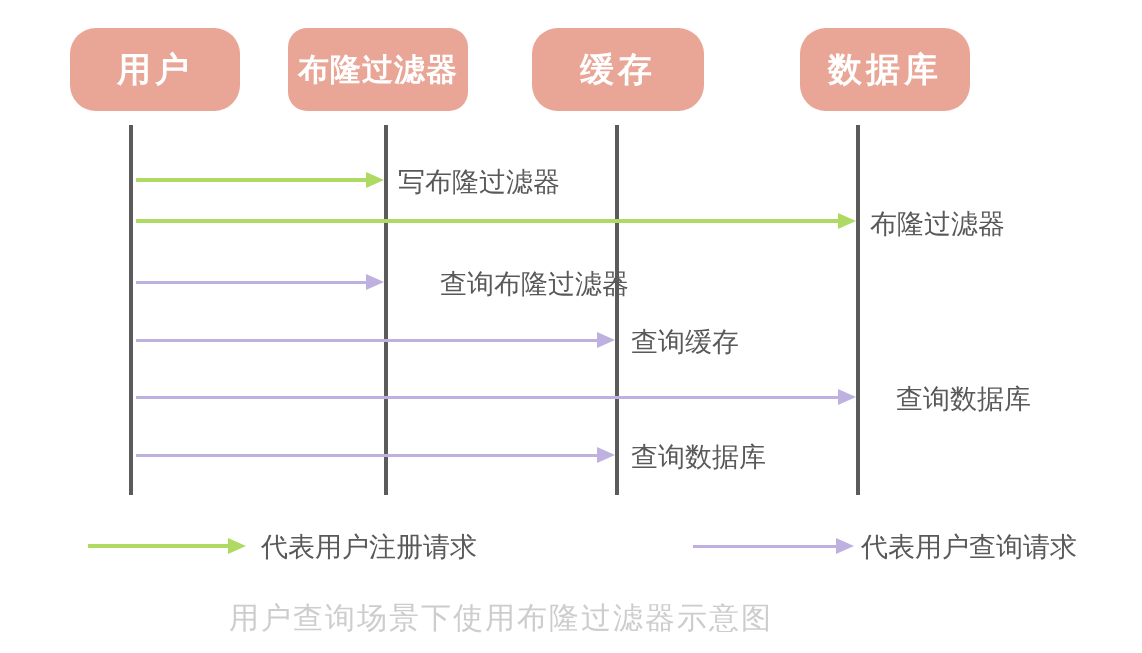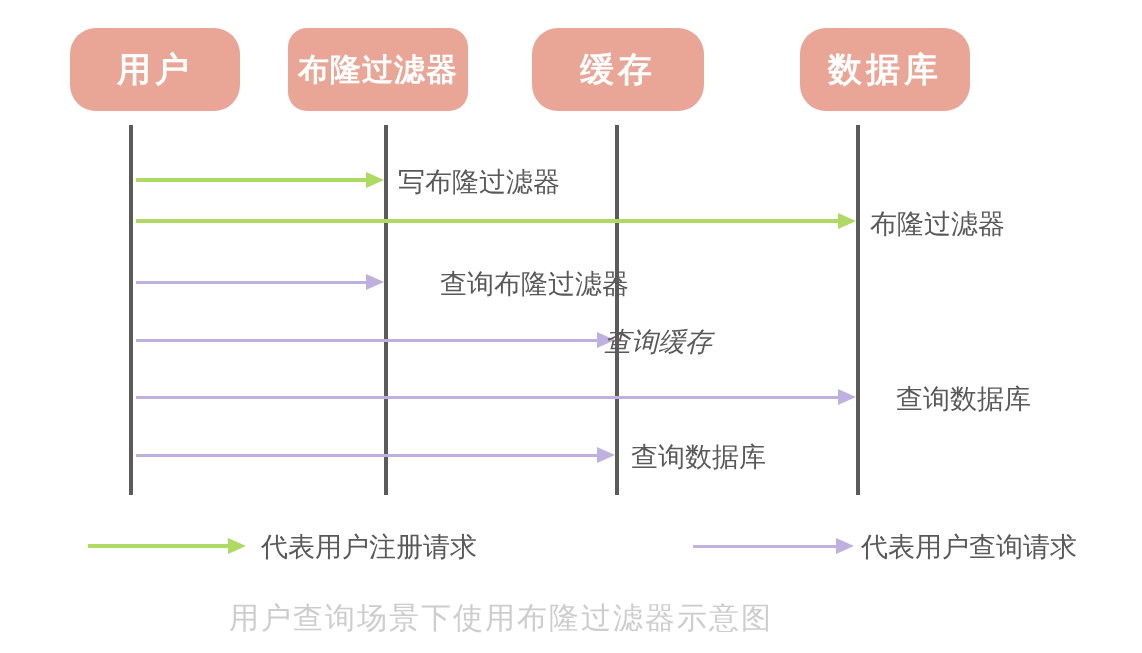--- a/index.html
+++ b/index.html
@@ -54,21 +54,21 @@
   .a6{top:446px;left:136px;width:479px;}
   
   .msg-label{
     position:absolute;
     color:#595959;font-size:27px;white-space:nowrap;
     transform:translateY(-50%);
   }
   .l1{left:398px;top:182px;}
   .l2{left:870px;top:224px;}
   .l3{left:420px;top:284px;margin-left:20px;}
-  .l4{left:604px;top:342px;font-style:italic;}
+  .l4{left:631px;top:342px;}
   .l5{left:896px;top:399px;}
   .l6{left:631px;top:457px;}
   
   .legend-arrow{position:absolute;top:537px;}
   .legend-arrow-register{left:88px;width:158px;}
   .legend-arrow-query{left:693px;width:161px;}
   .legend-label{
     position:absolute;top:547px;transform:translateY(-50%);
     color:#595959;font-size:27px;white-space:nowrap;
   }

